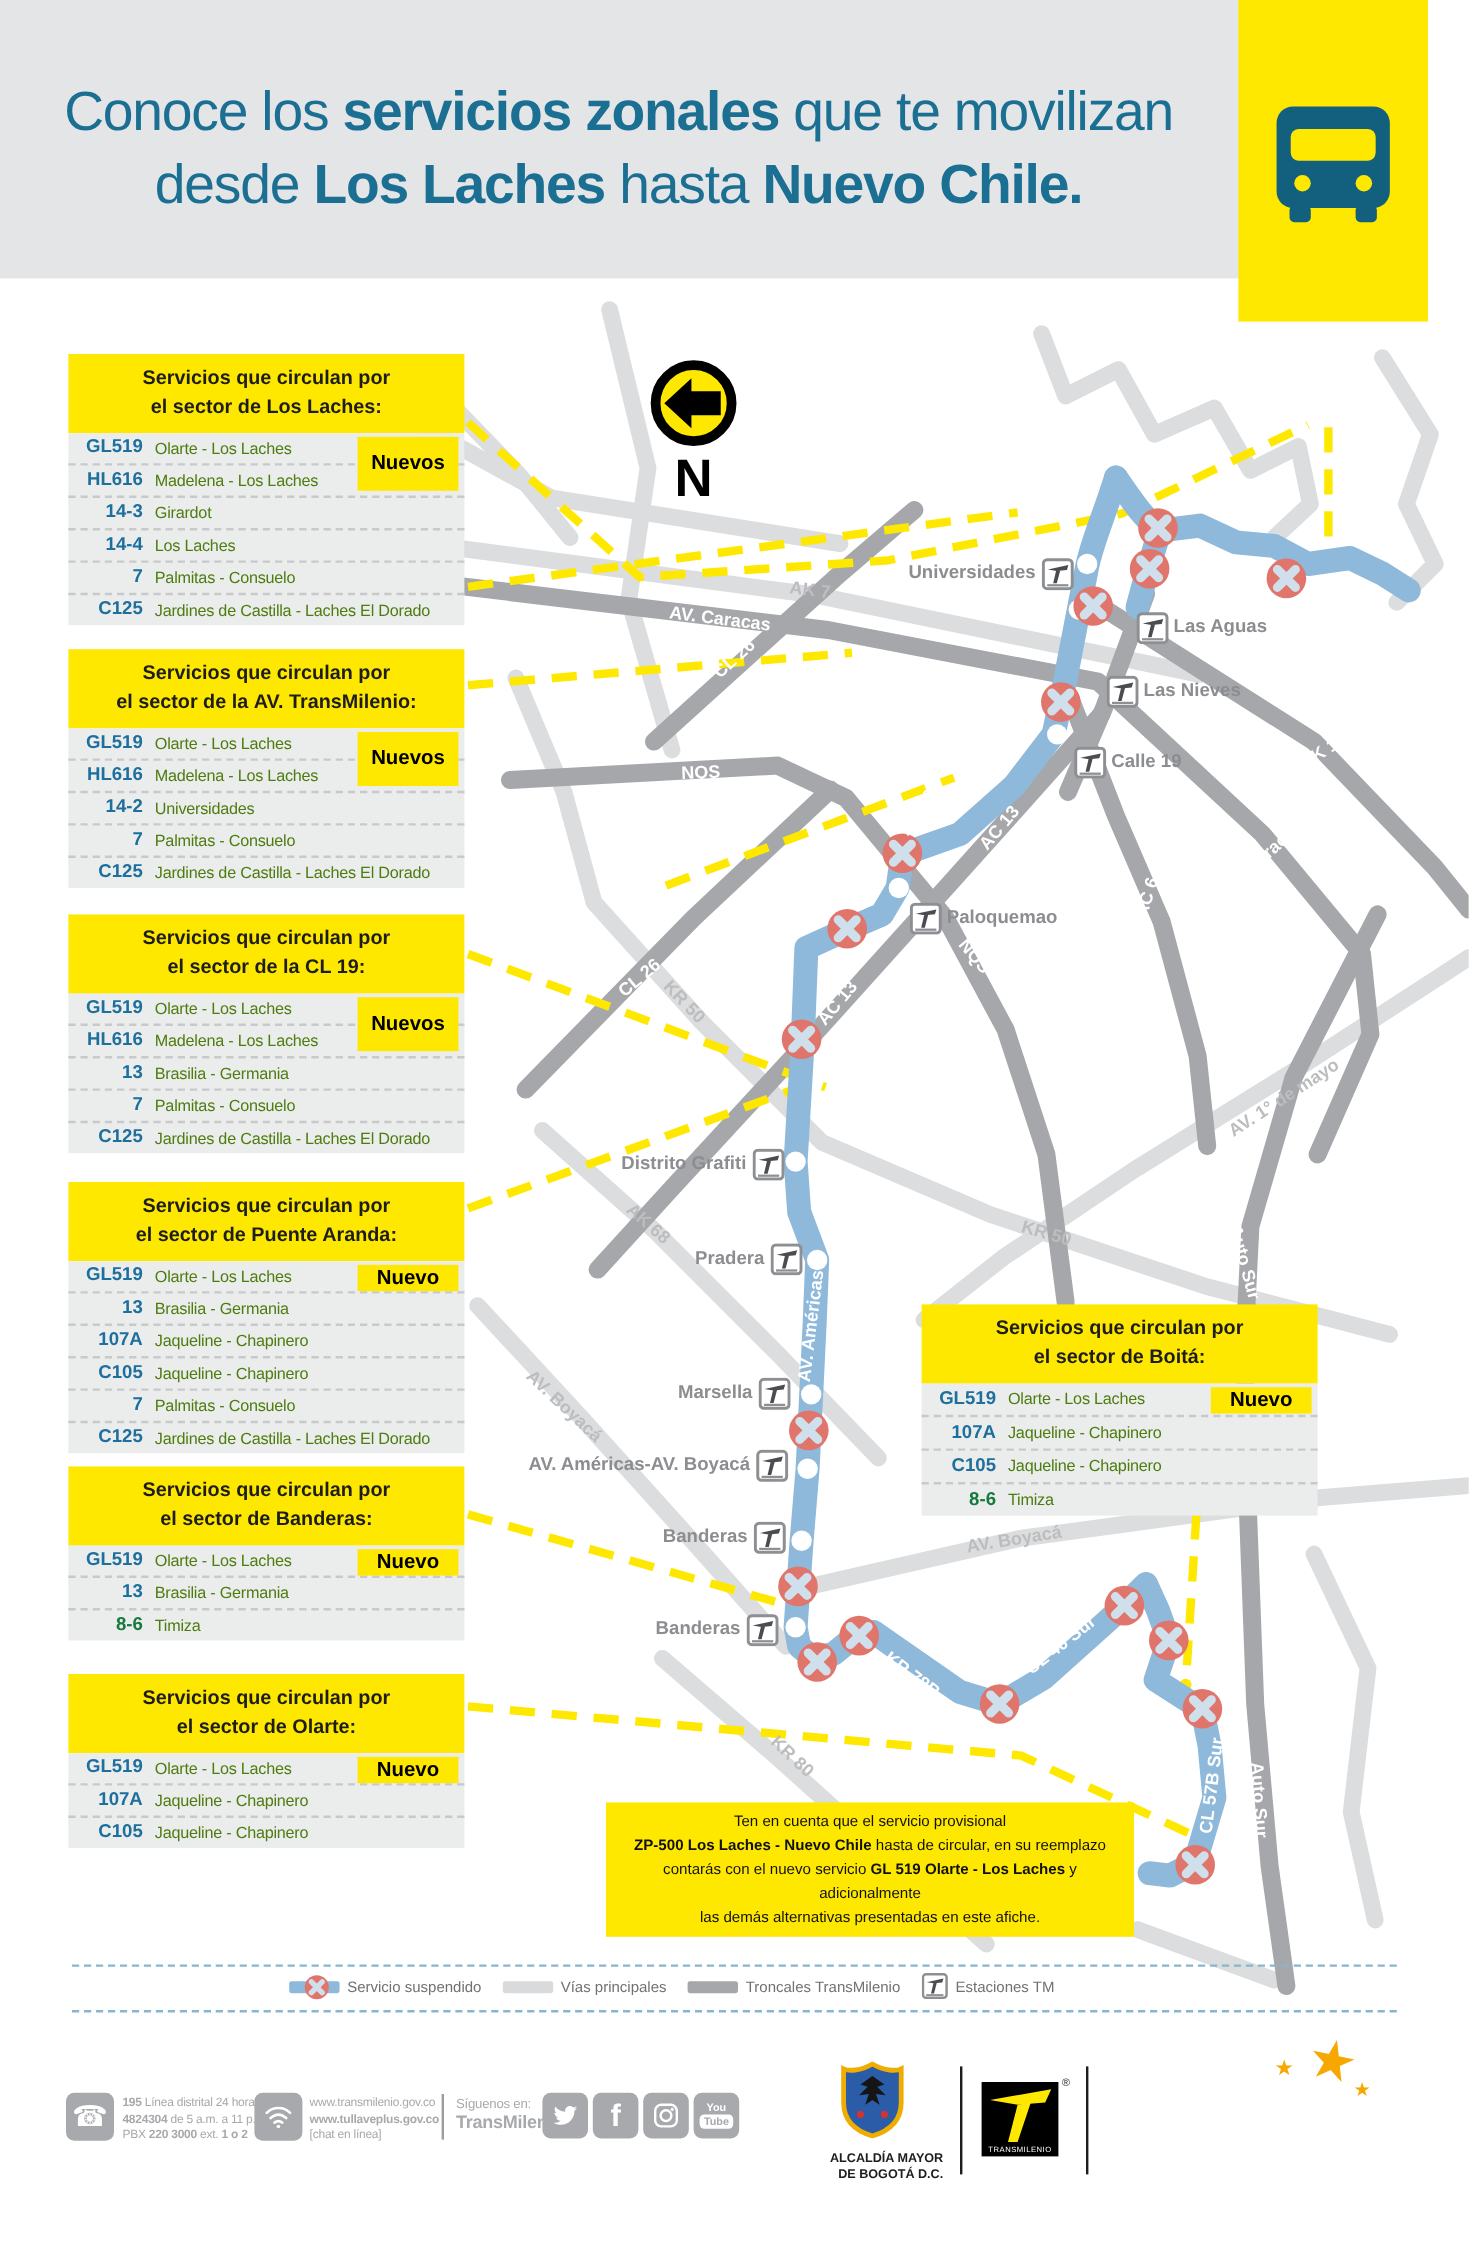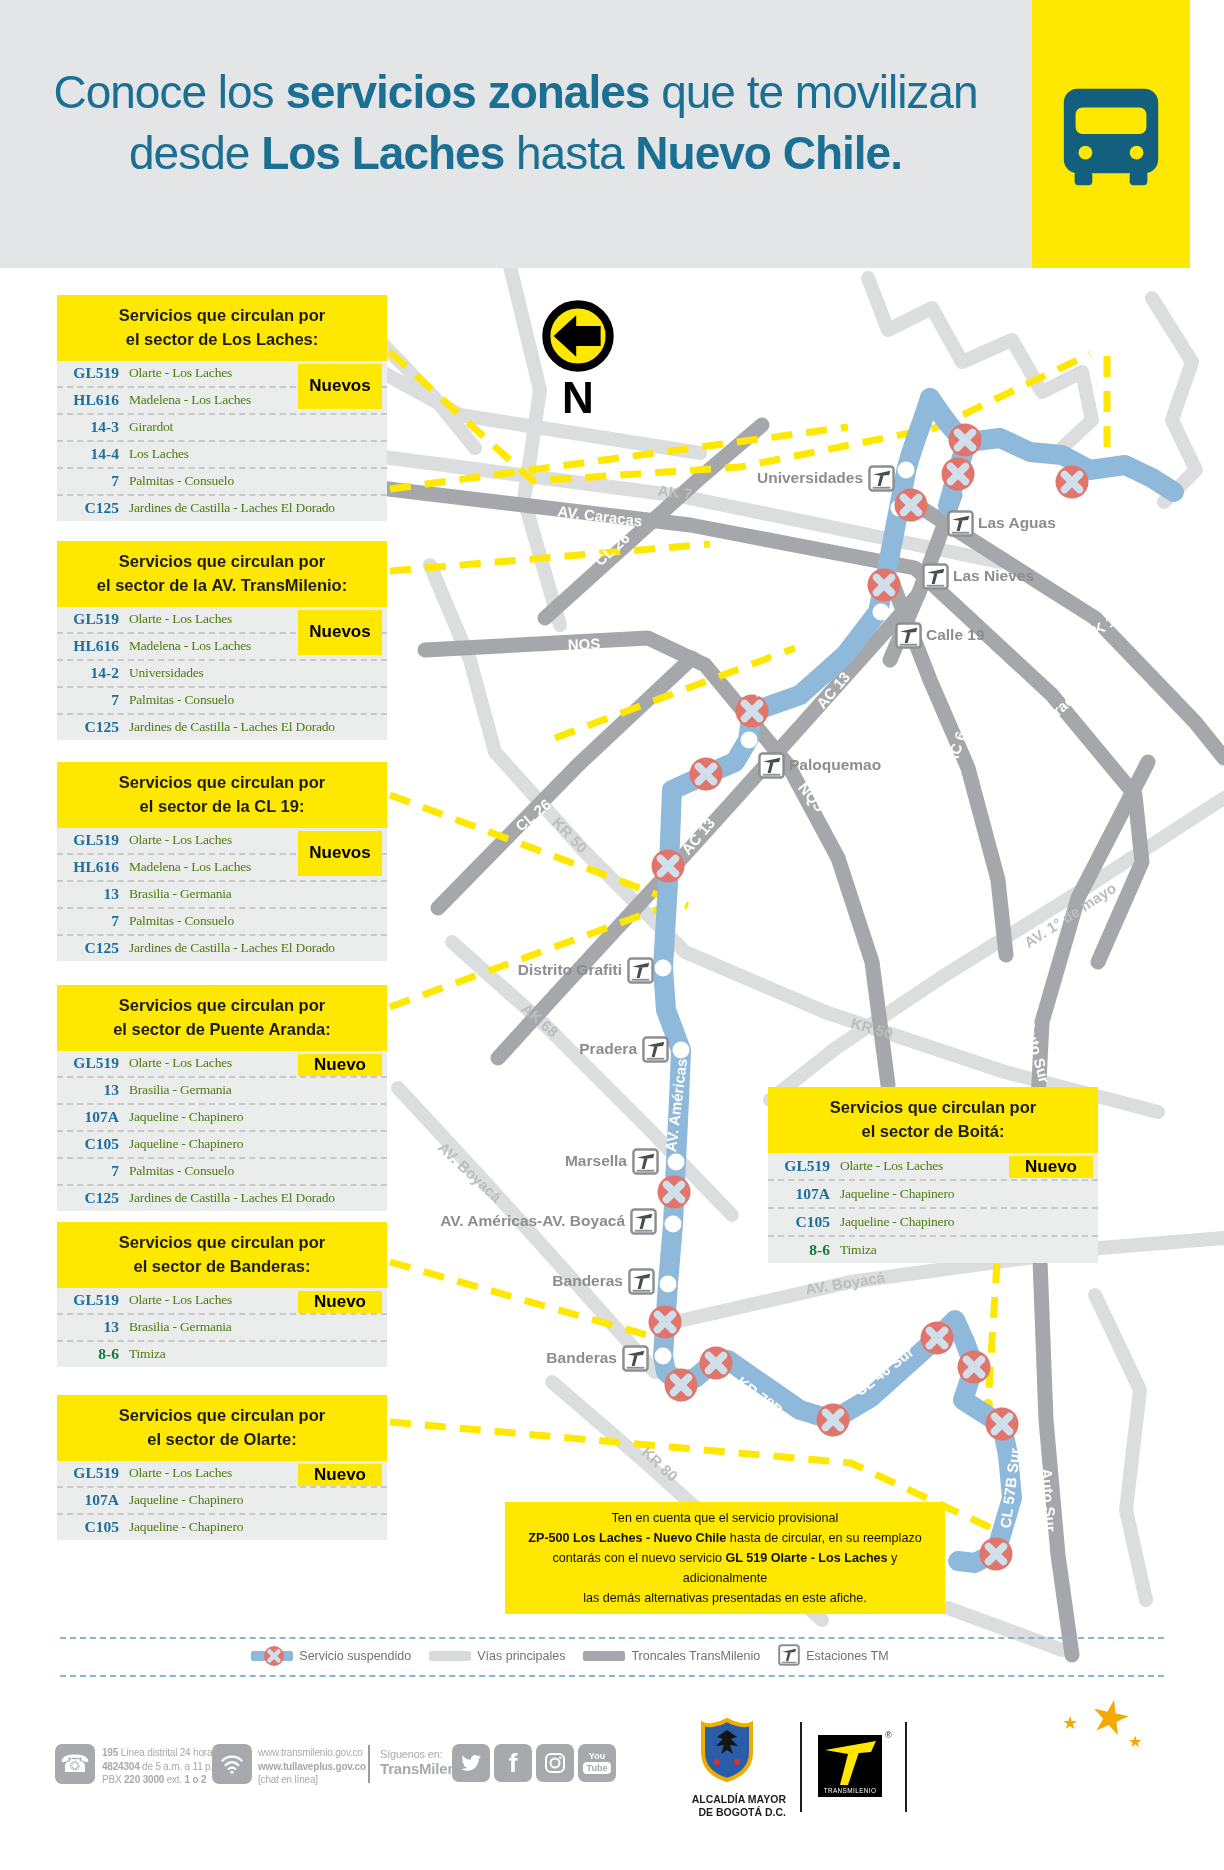--- a/index.html
+++ b/index.html
@@ -1,19 +1,19 @@
 <!DOCTYPE html>
 <html><head>
 <meta charset="utf-8">
 <style>
   html,body{margin:0;padding:0;background:#fff;}
   .page{position:relative;width:1224px;height:1870px;overflow:hidden;background:#fff;
         font-family:"Liberation Sans",sans-serif;}
   
-  .hdr{position:absolute;left:0;top:0;width:1032px;height:268px;background:#e4e5e6;z-index:3;padding-left:46px;}
+  .hdr{position:absolute;left:0;top:0;width:1032px;height:232px;background:#e4e5e6;z-index:3;padding-left:46px;}
   .hdr-title{position:absolute;left:28px;top:62px;width:975px;text-align:center;
              font-size:46px;color:#1b6f93;line-height:1.32;letter-spacing:-1px;}
   .hdr-title .bd{font-weight:700;}
   .busbox{position:absolute;left:1032px;top:0;width:158px;height:268px;background:#ffe800;z-index:3;
           display:flex;align-items:center;justify-content:center;}
   
   #mapsvg{position:absolute;left:0;top:0;z-index:1;}
   #map-label-layer{position:absolute;left:0;top:0;width:1224px;height:1870px;z-index:2;pointer-events:none;}
   .mlabel{position:absolute;font-weight:700;font-size:15px;white-space:nowrap;transform:translate(-50%,-50%);}
   .mlabel.dark{color:#fff;}
@@ -25,37 +25,37 @@
   .st-label.right{left:18px;}
   .st-label.left{right:18px;}
   .north{position:absolute;left:540px;top:298px;width:76px;text-align:center;z-index:2;}
   .north .nN{font-size:44px;font-weight:700;color:#000;line-height:0.9;}
   
   .sbox{position:absolute;z-index:3;}
   .sbox-head{background:#ffe800;color:#1d1d1b;text-align:center;font-size:16.5px;font-weight:600;
              padding:9px 4px;line-height:1.45;}
   .sbox-head .sector{font-weight:800;}
   .sbox-rows{position:relative;background:#ebecec;}
-  .srow{display:flex;align-items:center;height:25px;font-family:Liberation Serif, serif;}
+  .srow{display:flex;align-items:center;height:25px;}
   .srow + .srow{border-top:2px dashed #c7c9cb;}
   .srow.h26{height:26px;}
   .rcode{width:62px;text-align:right;font-weight:700;font-size:15.5px;color:#1d6f9d;flex:none;}
   .rcode.green{color:#157a3c;}
   .rname{margin-left:10px;font-size:13.5px;color:#4d7c0f;letter-spacing:-0.2px;white-space:nowrap;}
   .sbadge{position:absolute;right:5px;top:3px;width:84px;height:22px;background:#ffe800;color:#000;
           display:flex;align-items:center;justify-content:center;font-size:17px;font-weight:700;z-index:2;}
   .sbadge.tall{height:45px;}
   
   .note{position:absolute;left:505px;top:1502px;width:440px;height:112px;background:#ffe800;z-index:3;
         display:flex;align-items:center;justify-content:center;text-align:center;
         font-size:12.6px;line-height:20px;color:#111;padding:0 8px;box-sizing:border-box;}
   .note .bd{font-weight:700;}
   
   .leg-line{position:absolute;left:60px;width:1104px;border-top:2px dashed #86b7cb;z-index:4;}
-  .legend{position:absolute;left:240px;top:1642px;width:660px;height:28px;z-index:4;
+  .legend{position:absolute;left:230px;top:1642px;width:660px;height:28px;z-index:4;
           display:flex;align-items:center;justify-content:center;gap:18px;font-size:12.5px;color:#6f7173;}
   .leg-item{display:flex;align-items:center;gap:6px;}
   .chip{height:10px;width:42px;border-radius:2px;}
   .chip.blue{background:#8fb9da;position:relative;}
   .chip.lgray{background:#d9dadb;}
   .chip.dgray{background:#a5a7aa;}
   .leg-x{position:absolute;left:12px;top:-6px;}
   
   .ft{position:absolute;left:0;top:1690px;width:1224px;height:180px;z-index:4;color:#a7a9ac;}
   .icbox{position:absolute;width:40px;height:40px;background:#a7a9ac;border-radius:7px;

